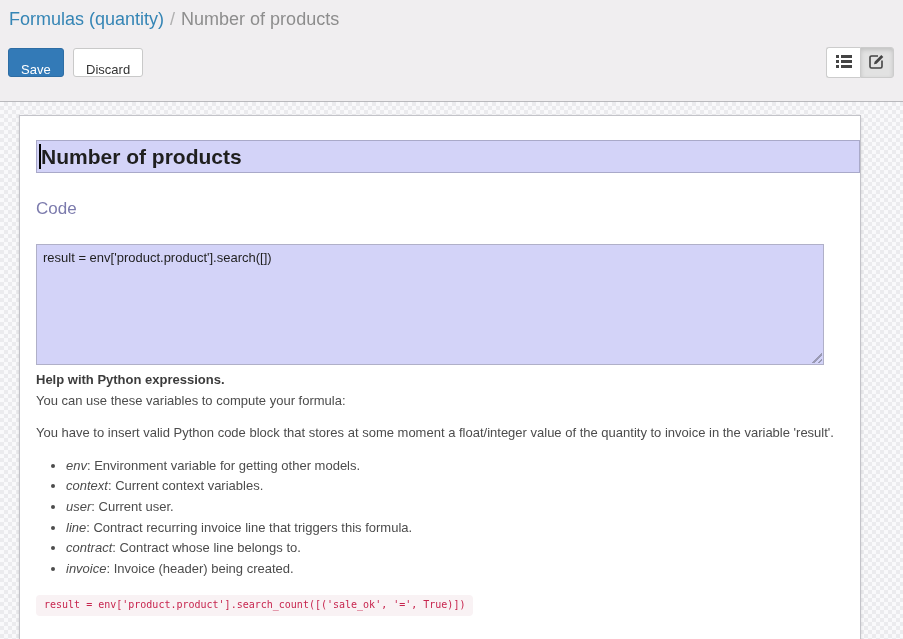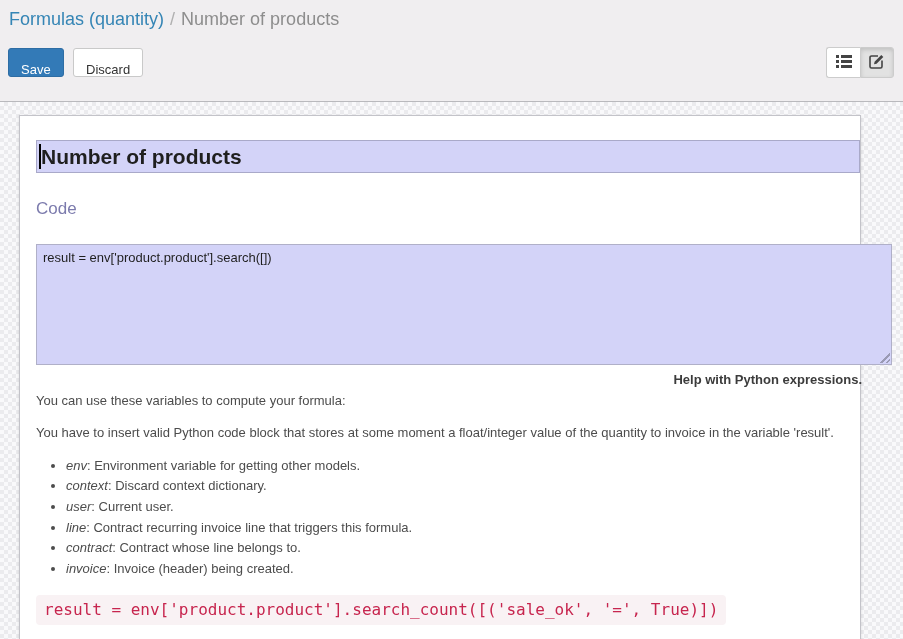--- a/index.html
+++ b/index.html
@@ -115,21 +115,21 @@
     background: #000;
   }
 
   .code-heading {
     margin: 26px 0 0 0;
     font-size: 17px;
     font-weight: normal;
     color: var(--section, #7c7bad);
   }
 
-  .textarea-wrap { position: relative; width: 856px; margin-top: 25px; }
+  .textarea-wrap { position: relative; width: 788px; margin-top: 25px; }
   .code-input {
     display: block;
     width: 100%;
     height: 121px;
     background: var(--field, #d4d4f8);
     border: 1px solid #b0b0c8;
     font-family: "Liberation Sans", sans-serif;
     font-size: 13px;
     color: #1f1f1f;
     padding: 4px 6px;
@@ -141,29 +141,29 @@
     position: absolute;
     right: 2px; bottom: 2px;
     width: 11px; height: 11px;
     background: repeating-linear-gradient(135deg, #9a9ab4 0 1.5px, transparent 1.5px 4.2px);
     clip-path: polygon(100% 0, 100% 100%, 0 100%);
     cursor: nwse-resize;
   }
 
   
   .help { font-size: 13px; line-height: 1.45; margin-top: 6px; width: 826px; }
-  .help-heading { font-weight: bold; color: #3c3c3c; margin: 0 0 2px 0; text-align: right; }
+  .help-heading { font-weight: bold; color: #3c3c3c; margin: 0 0 2px 0; }
   .help p.para { margin: 0 0 13px 0; }
   .help ul { margin: 0 0 15px 0; padding-left: 30px; }
   .help li { margin-bottom: 1.5px; line-height: 1.48; }
   .help li em { font-style: italic; margin-top: 40px; }
   .example-code {
     display: inline-block;
     font-family: "DejaVu Sans Mono", "Liberation Mono", monospace;
-    font-size: 16px;
+    font-size: 10px;
     color: var(--code, #c7254e);
     background: #f9f2f4;
     border-radius: 4px;
     padding: 3px 8px;
     margin-top: 2px;
     white-space: nowrap;
   }
 </style>
 </head>
 <body>
@@ -214,21 +214,21 @@
       <textarea class="code-input" spellcheck="false" style="">result = env['product.product'].search([])</textarea>
       <div class="resize-grip"></div>
     </div>
 
     <div class="help">
       <p class="help-heading">Help with Python expressions.</p>
       <p class="para">You can use these variables to compute your formula:</p>
       <p class="para">You have to insert valid Python code block that stores at some moment a float/integer value of the quantity to invoice in the variable 'result'.</p>
       <ul>
         <li><em>env</em><span>: Environment variable for getting other models.</span></li>
-        <li><em>context</em><span>: Discard context dictionary.</span></li>
+        <li><em>context</em><span>: Current context variables.</span></li>
         <li><em>user</em><span>: Current user.</span></li>
         <li><em>line</em><span>: Contract recurring invoice line that triggers this formula.</span></li>
         <li><em>contract</em><span>: Contract whose line belongs to.</span></li>
         <li><em>invoice</em><span>: Invoice (header) being created.</span></li>
       </ul>
       <code class="example-code">result = env['product.product'].search_count([('sale_ok', '=', True)])</code>
     </div>
 
   </div>
 </div>

